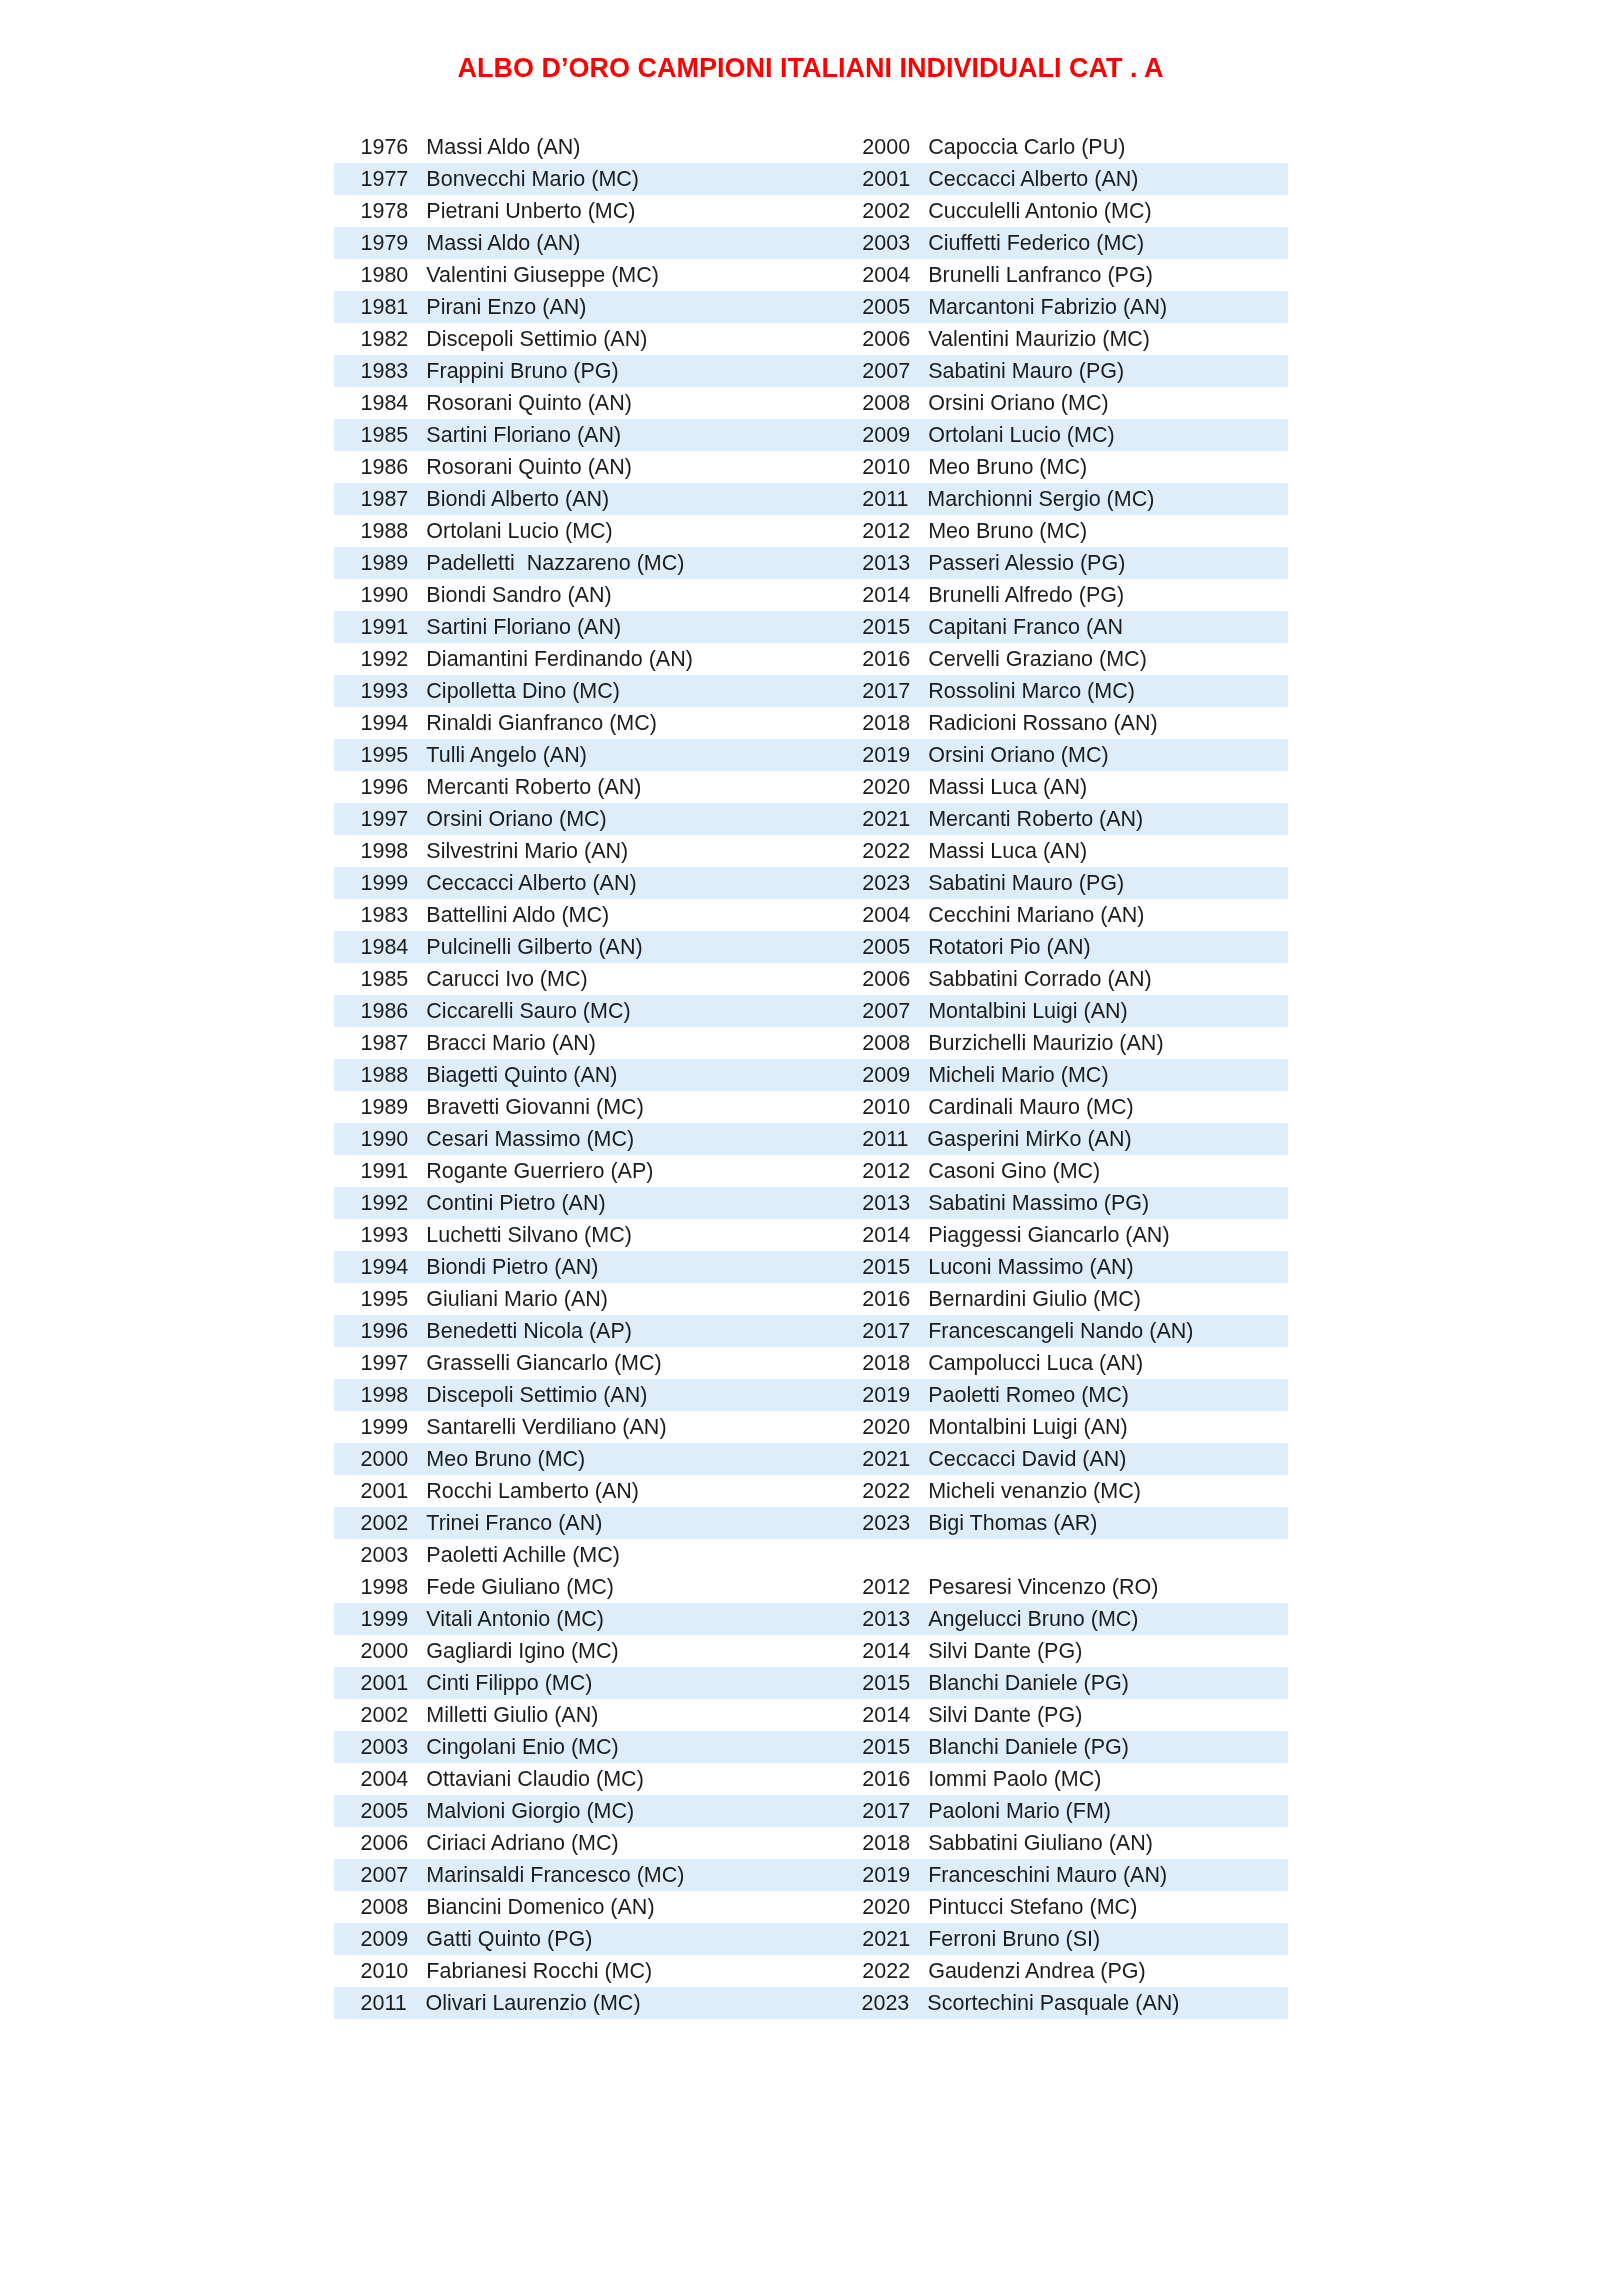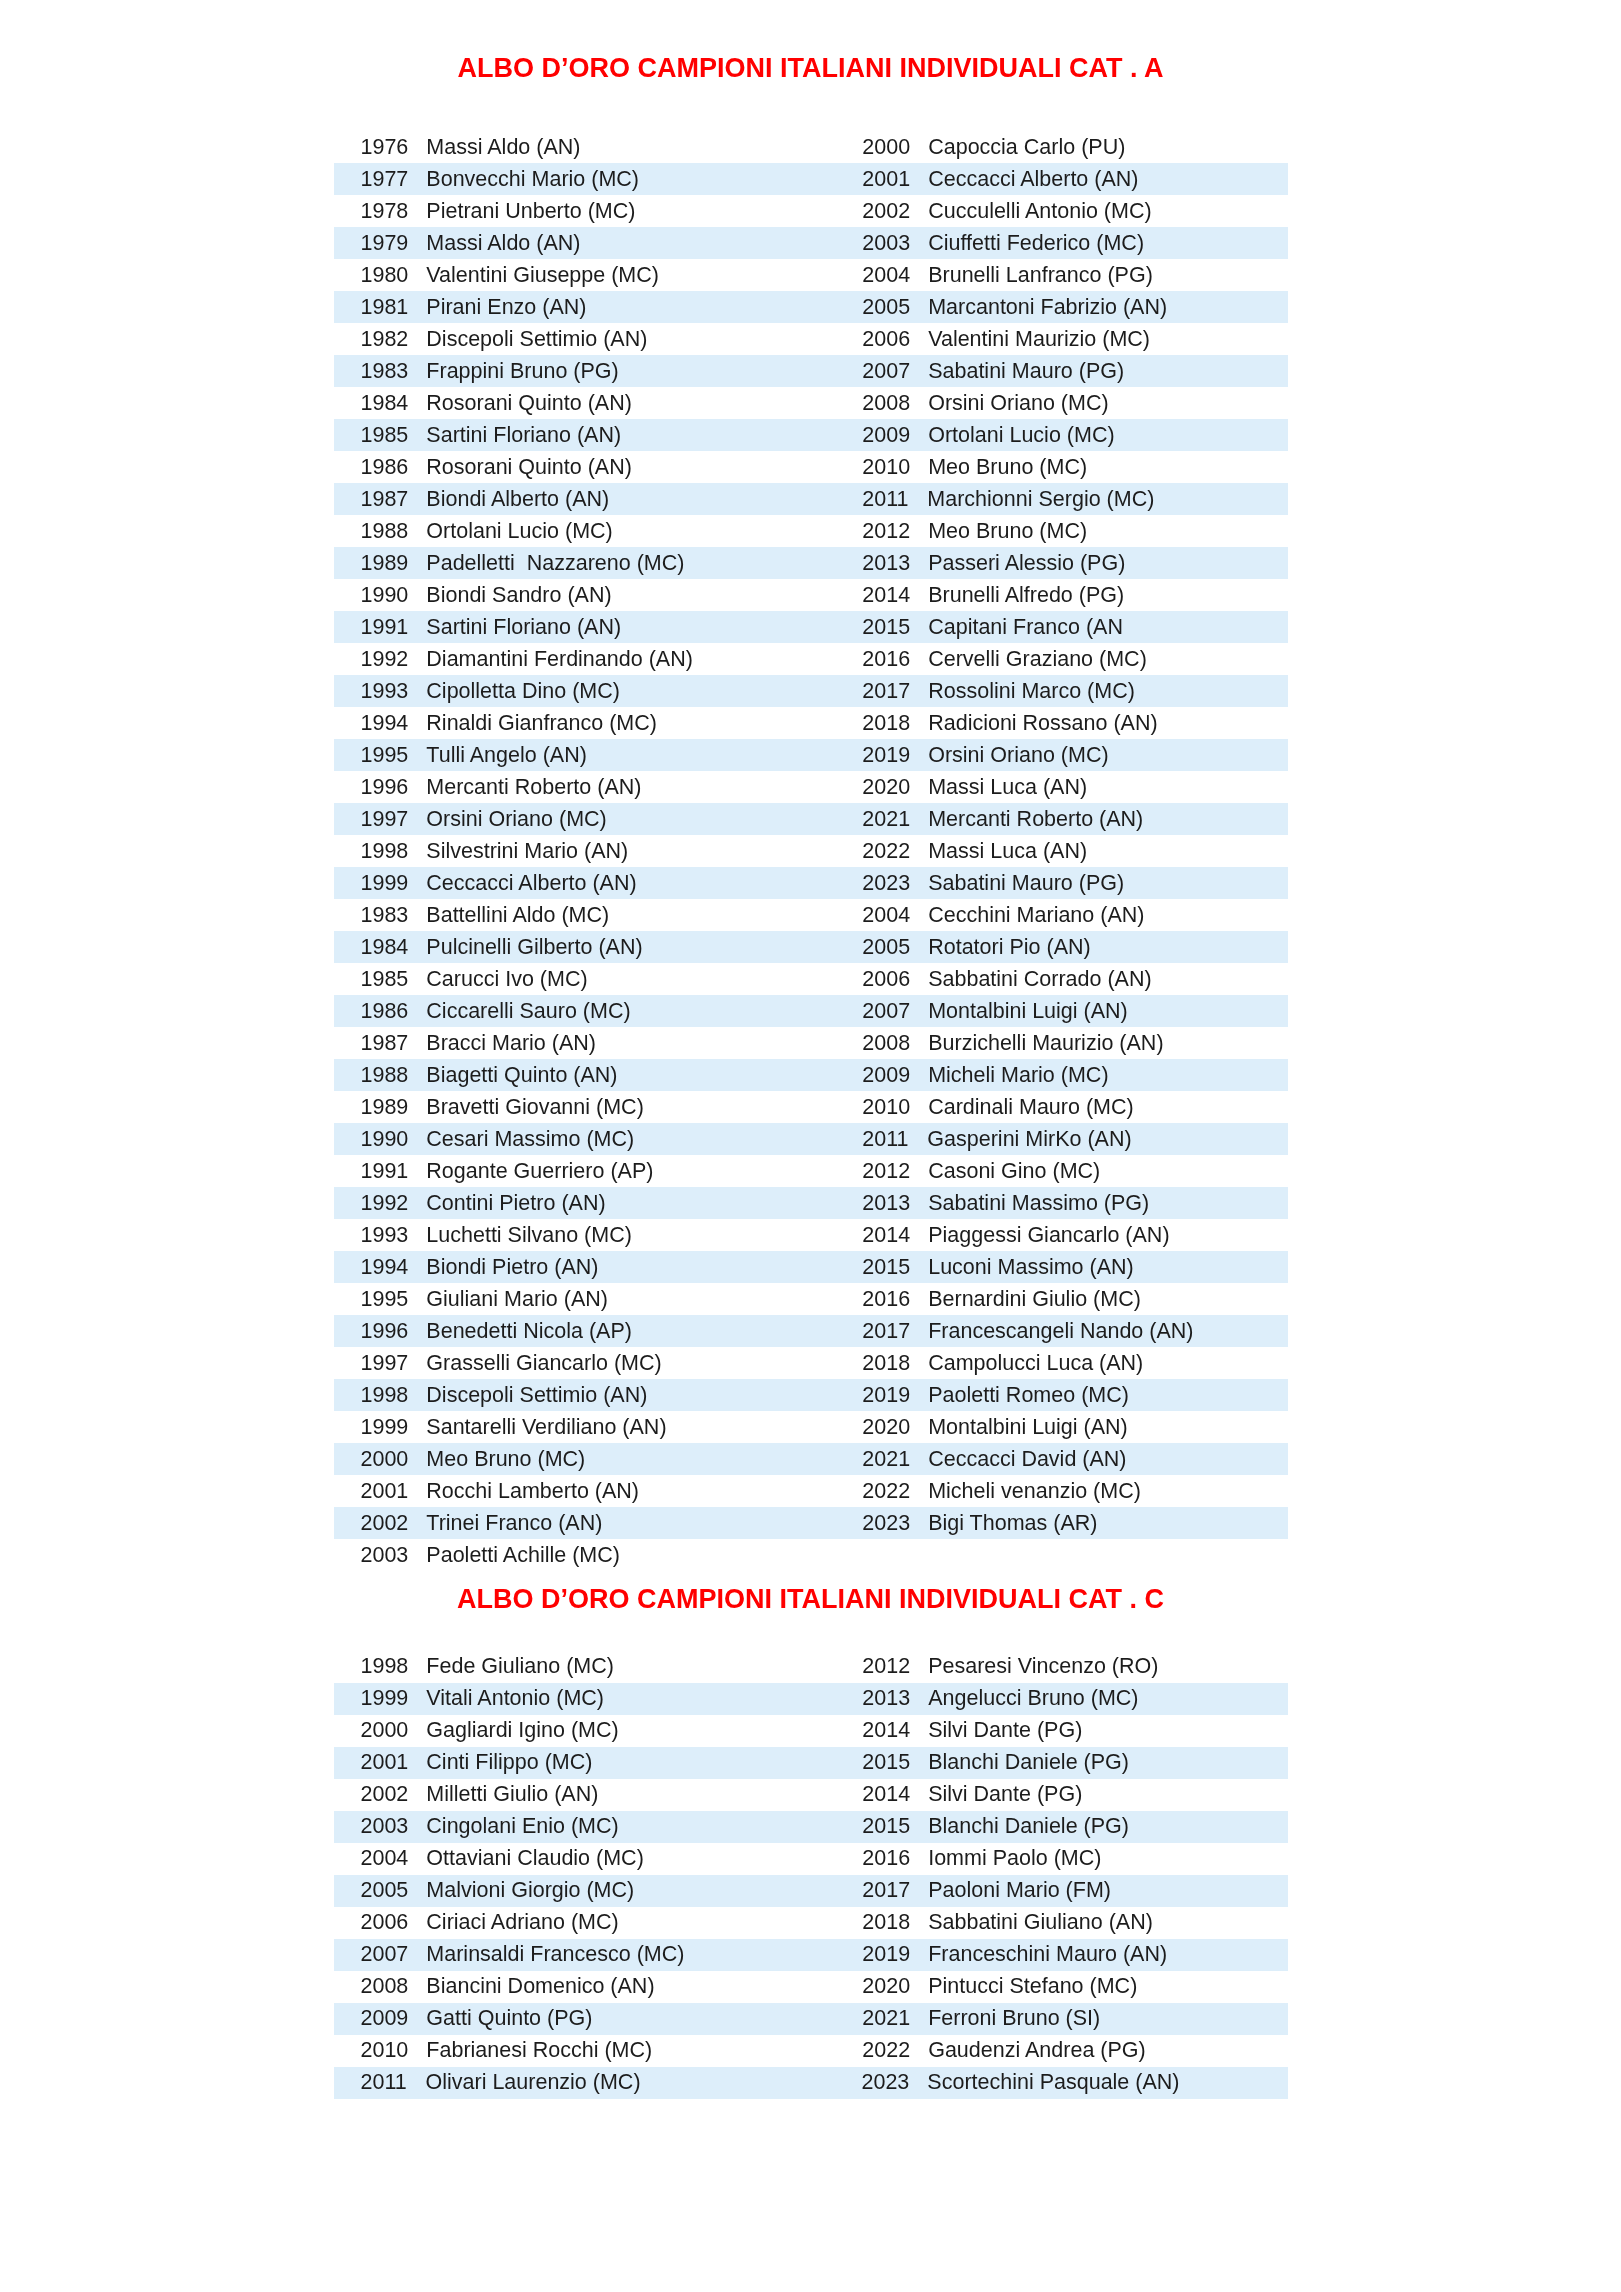--- a/index.html
+++ b/index.html
@@ -335,21 +335,20 @@
         </div>
         <div class="row">
           <span class="year">2003</span>
           <span class="name-left">Paoletti Achille (MC)</span>
           <span class="year"></span>
           <span class="name-right"></span>
         </div>
       </div>
     </section>
     <section class="albo-section sec-c">
-      <div class="section-title">ALBO D’ORO CAMPIONI ITALIANI INDIVIDUALI CAT . C</div>
       <div class="champions-table">
         <div class="row">
           <span class="year">1998</span>
           <span class="name-left">Fede Giuliano (MC)</span>
           <span class="year">2012</span>
           <span class="name-right">Pesaresi Vincenzo (RO)</span>
         </div>
         <div class="row striped">
           <span class="year">1999</span>
           <span class="name-left">Vitali Antonio (MC)</span>

